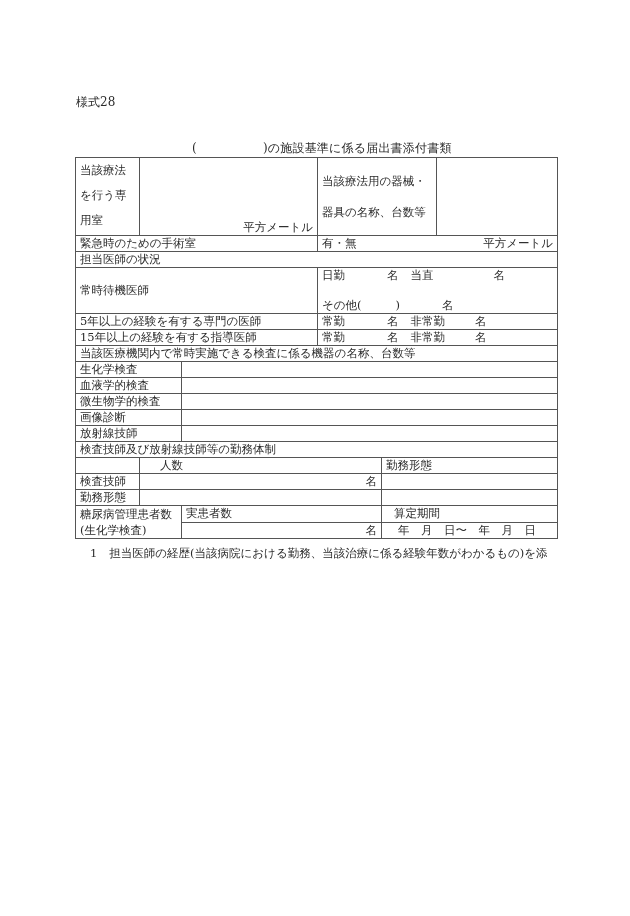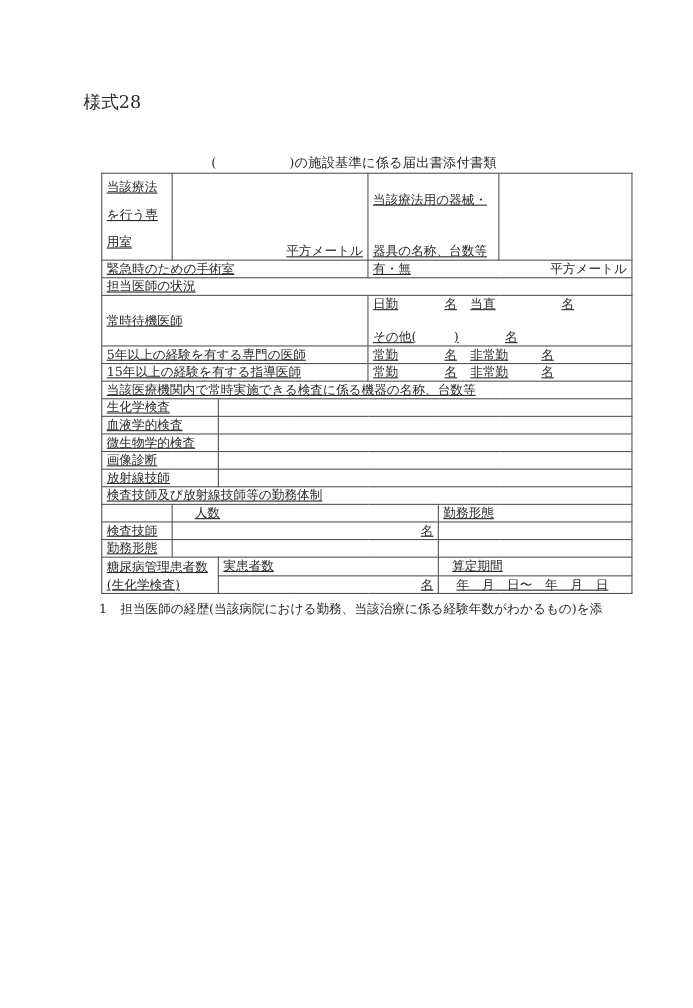--- a/index.html
+++ b/index.html
@@ -2,26 +2,26 @@
 <html><head>
 <meta charset="utf-8">
 <style>
   html, body { margin: 0; padding: 0; background: #ffffff; }
   body {
     width: 630px; height: 916px; position: relative; overflow: hidden;
     font-family: "DejaVu Serif", "Liberation Serif", serif;
     color: #2a2a2a; font-size: 11.5px;
   }
   .abs { position: absolute; white-space: nowrap; }
-  #form-number { left: 76px; top: 83px; font-size: 16px; }
+  #form-number { left: 76px; top: 94px; font-size: 12px; }
   #doc-title { left: 192px; top: 140px; font-size: 12px; letter-spacing: 0.2px; }
   #doc-title .paren-gap { display: inline-block; width: 66px; }
   table.form {
-    position: absolute; left: 92px; top: 157px; width: 482px;
-    border-collapse: collapse; table-layout: fixed; text-decoration: underline;
+    position: absolute; left: 75px; top: 157px; width: 482px;
+    border-collapse: collapse; table-layout: fixed;
   }
   table.form td {
     border: 1px solid #555; padding: 0 4px; height: 15px; line-height: 15px;
     vertical-align: top; font-size: 11.5px; white-space: nowrap; overflow: hidden;
   }
   .right { text-align: right; }
   .notes { left: 76px; top: 543px; font-size: 11.5px; line-height: 20px; }
   .notes .item { padding-left: 14px; }
   .notes .cont { padding-left: 34px; }
   .sp { display: inline-block; }
@@ -51,21 +51,21 @@
     <td style="height:77px; line-height:25px;">
       <div>当該療法</div>
       <div>を行う専</div>
       <div>用室</div>
     </td>
     <td colspan="3" style="height:77px; vertical-align:bottom;" class="right">
       <span>平方メートル</span>
     </td>
     <td colspan="2" style="height:77px; line-height:15px; padding-top:16px; height:61px;">
       <div>当該療法用の器械・</div>
-      <div style="margin-top:32px">器具の名称、台数等</div>
+      <div style="margin-top:16px">器具の名称、台数等</div>
     </td>
     <td style="height:77px;"></td>
   </tr>
 
   <tr>
     <td colspan="4">緊急時のための手術室</td>
     <td colspan="3" style="position:relative">
       <span>有・無</span>
       <span style="position:absolute; right:4px;">平方メートル</span>
     </td>

